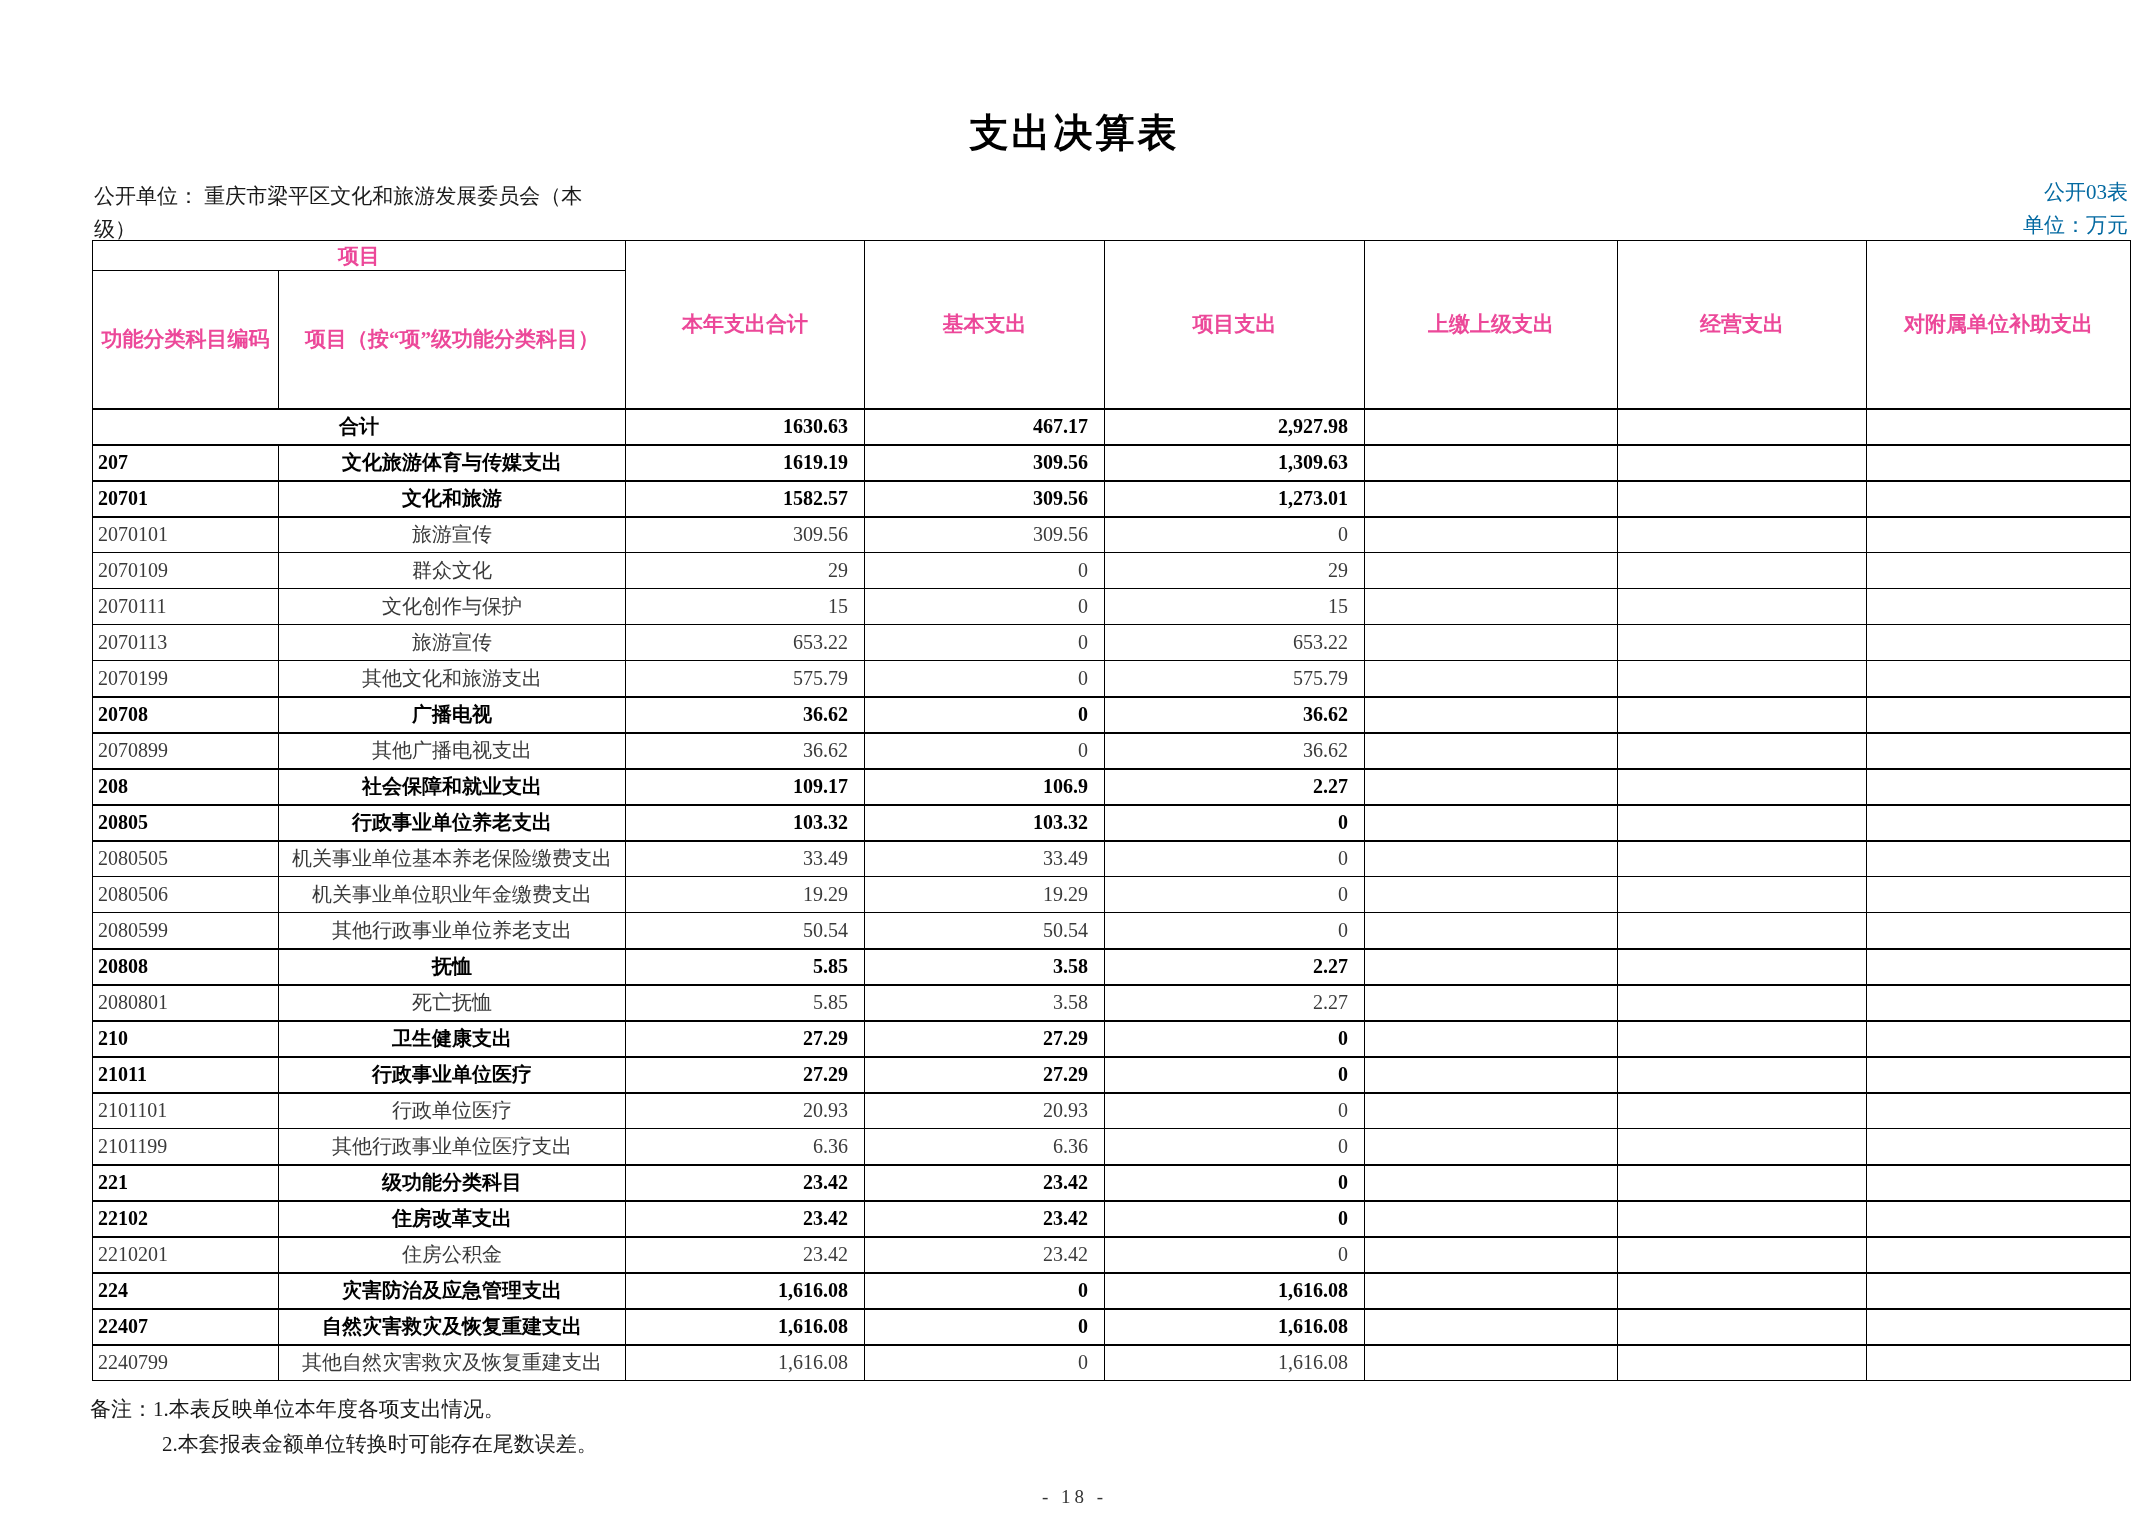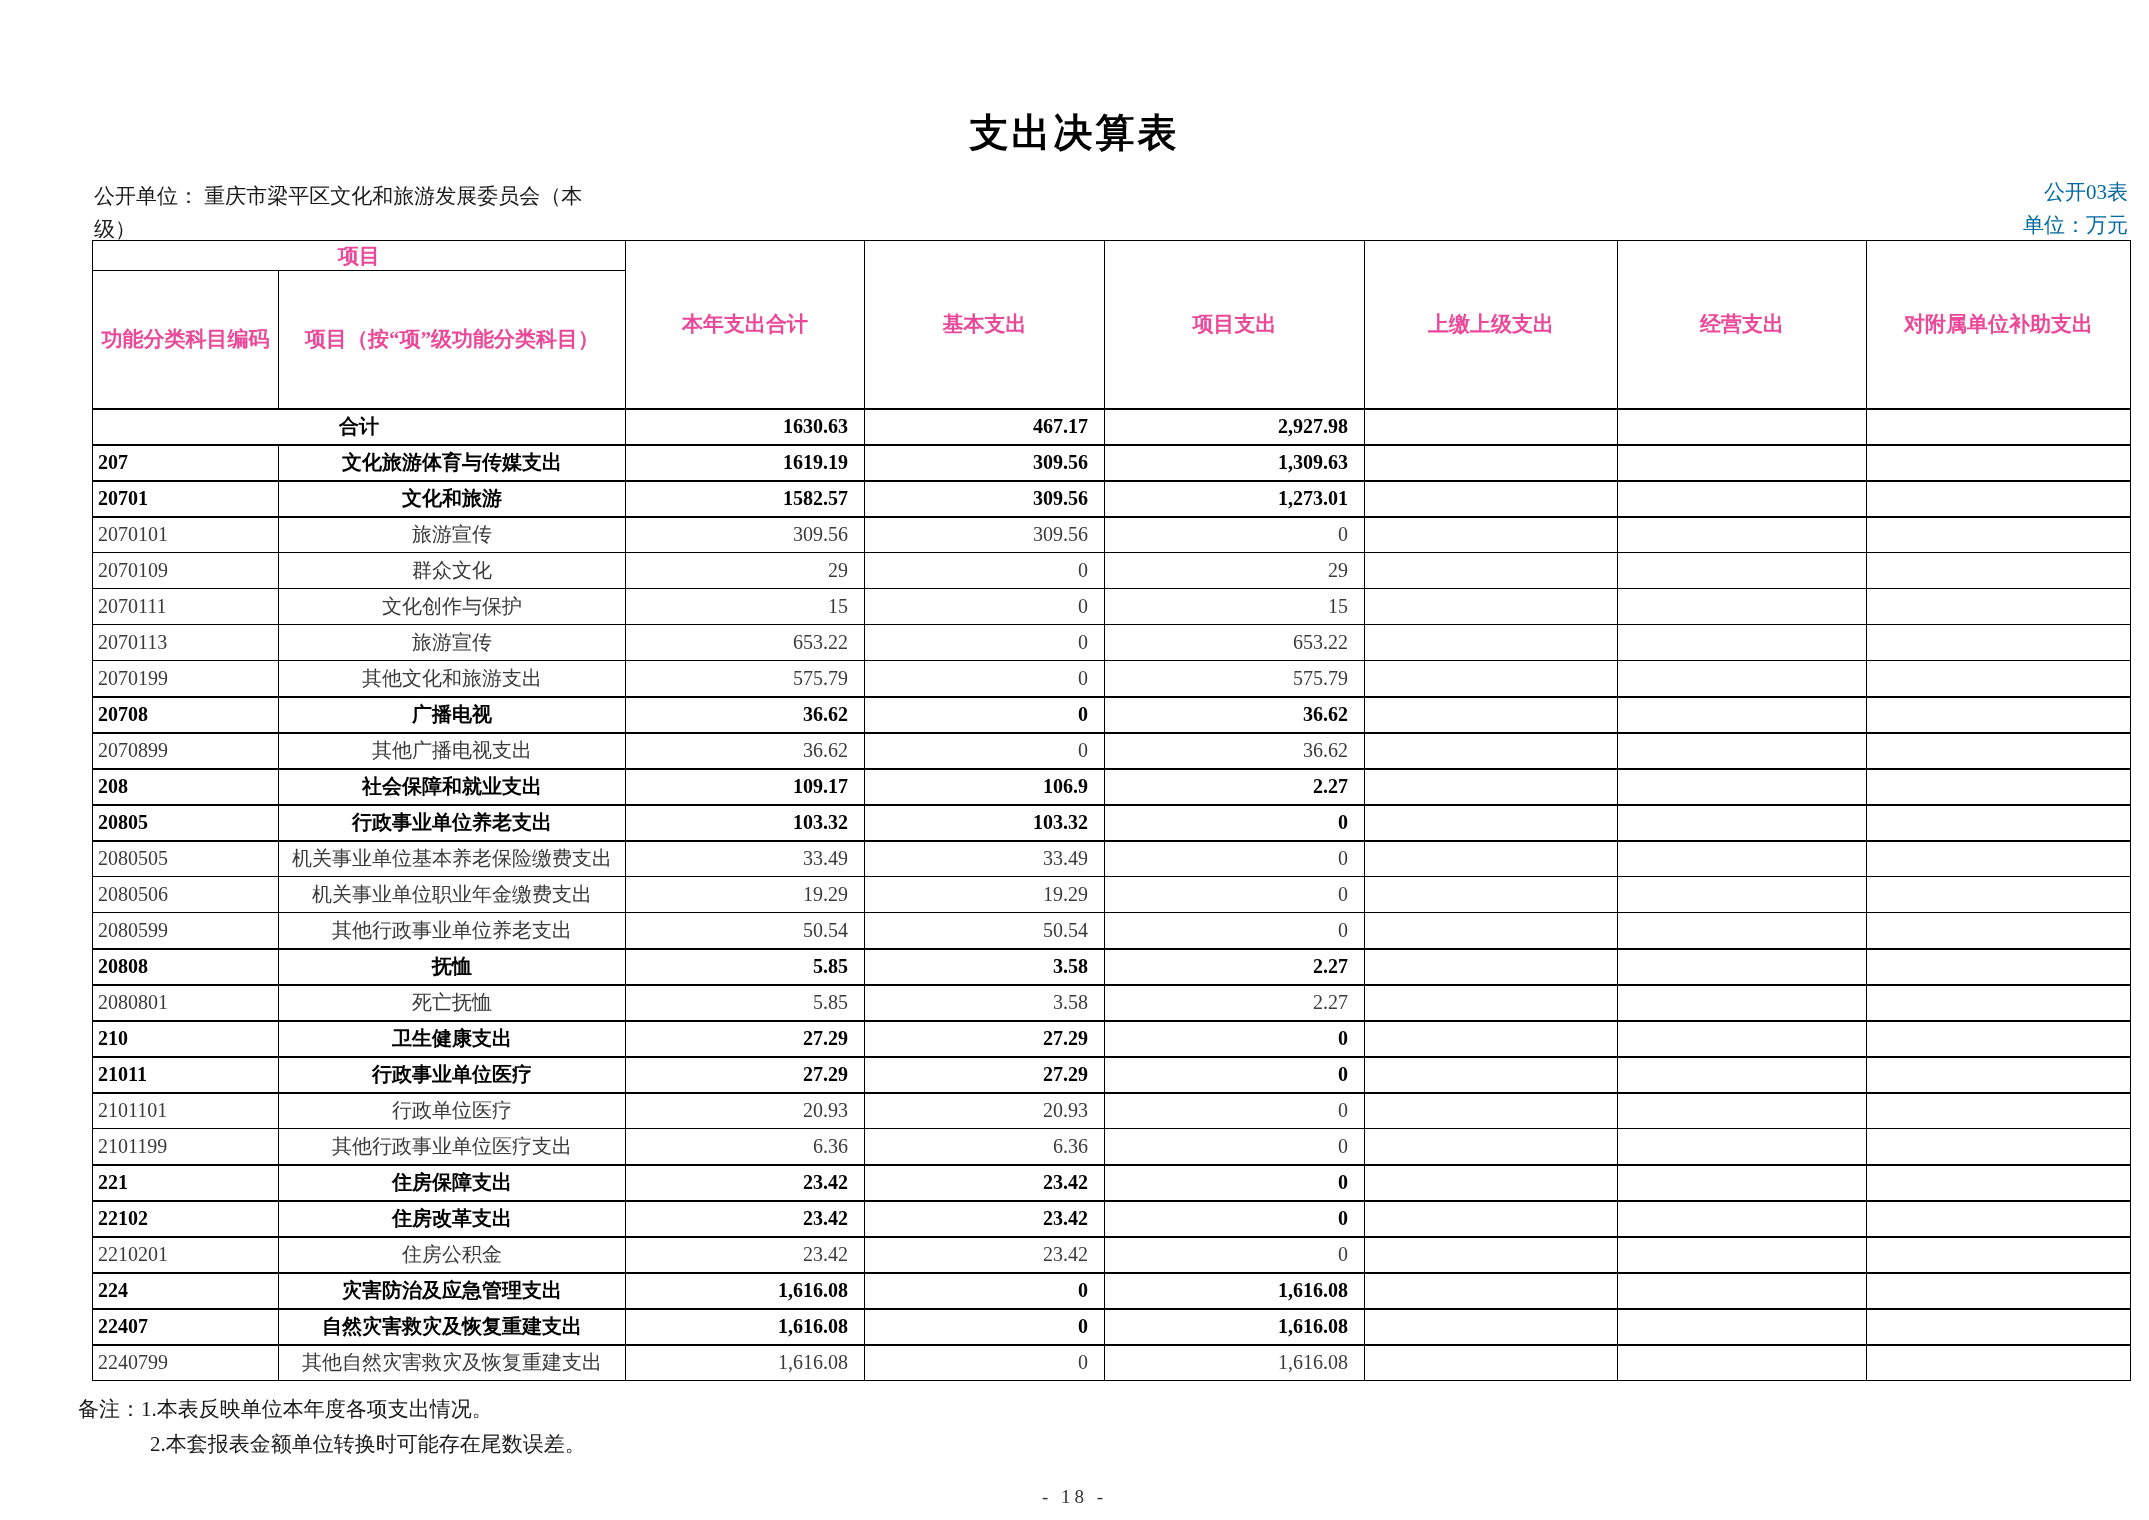--- a/index.html
+++ b/index.html
@@ -48,21 +48,21 @@
   .td-code { text-align:left; padding-left:5px; }
   .td-item { text-align:center; }
   .td-num  { text-align:right; padding-right:16px; }
   tbody tr td { color:#3a3a3a; font-weight:normal; }
   tbody tr.bold td {
     color:#000; font-weight:bold;
     border-top-width:2px; border-bottom-width:2px;
   }
   .total-label { text-align:center; }
   .notes {
-    position:absolute; left:78px; top:1392px;
+    position:absolute; left:90px; top:1392px;
     font-size:21px; line-height:1.68; color:#1a1a1a;
   }
   .note-2 { margin-left:72px; }
   .page-number {
     position:absolute; bottom:12px; left:0; width:100%;
     text-align:center; font-size:19px; color:#333;
     letter-spacing:4px;
   }
 </style>
 </head>
@@ -310,21 +310,21 @@
           <td class="td-item">其他行政事业单位医疗支出</td>
           <td class="td-num">6.36</td>
           <td class="td-num">6.36</td>
           <td class="td-num">0</td>
           <td class="td-num"></td>
           <td class="td-num"></td>
           <td class="td-num"></td>
         </tr>
         <tr class="bold">
           <td class="td-code">221</td>
-          <td class="td-item">住房保障支出</td>
+          <td class="td-item">级功能分类科目</td>
           <td class="td-num">23.42</td>
           <td class="td-num">23.42</td>
           <td class="td-num">0</td>
           <td class="td-num"></td>
           <td class="td-num"></td>
           <td class="td-num"></td>
         </tr>
         <tr class="bold">
           <td class="td-code">22102</td>
           <td class="td-item">住房改革支出</td>

